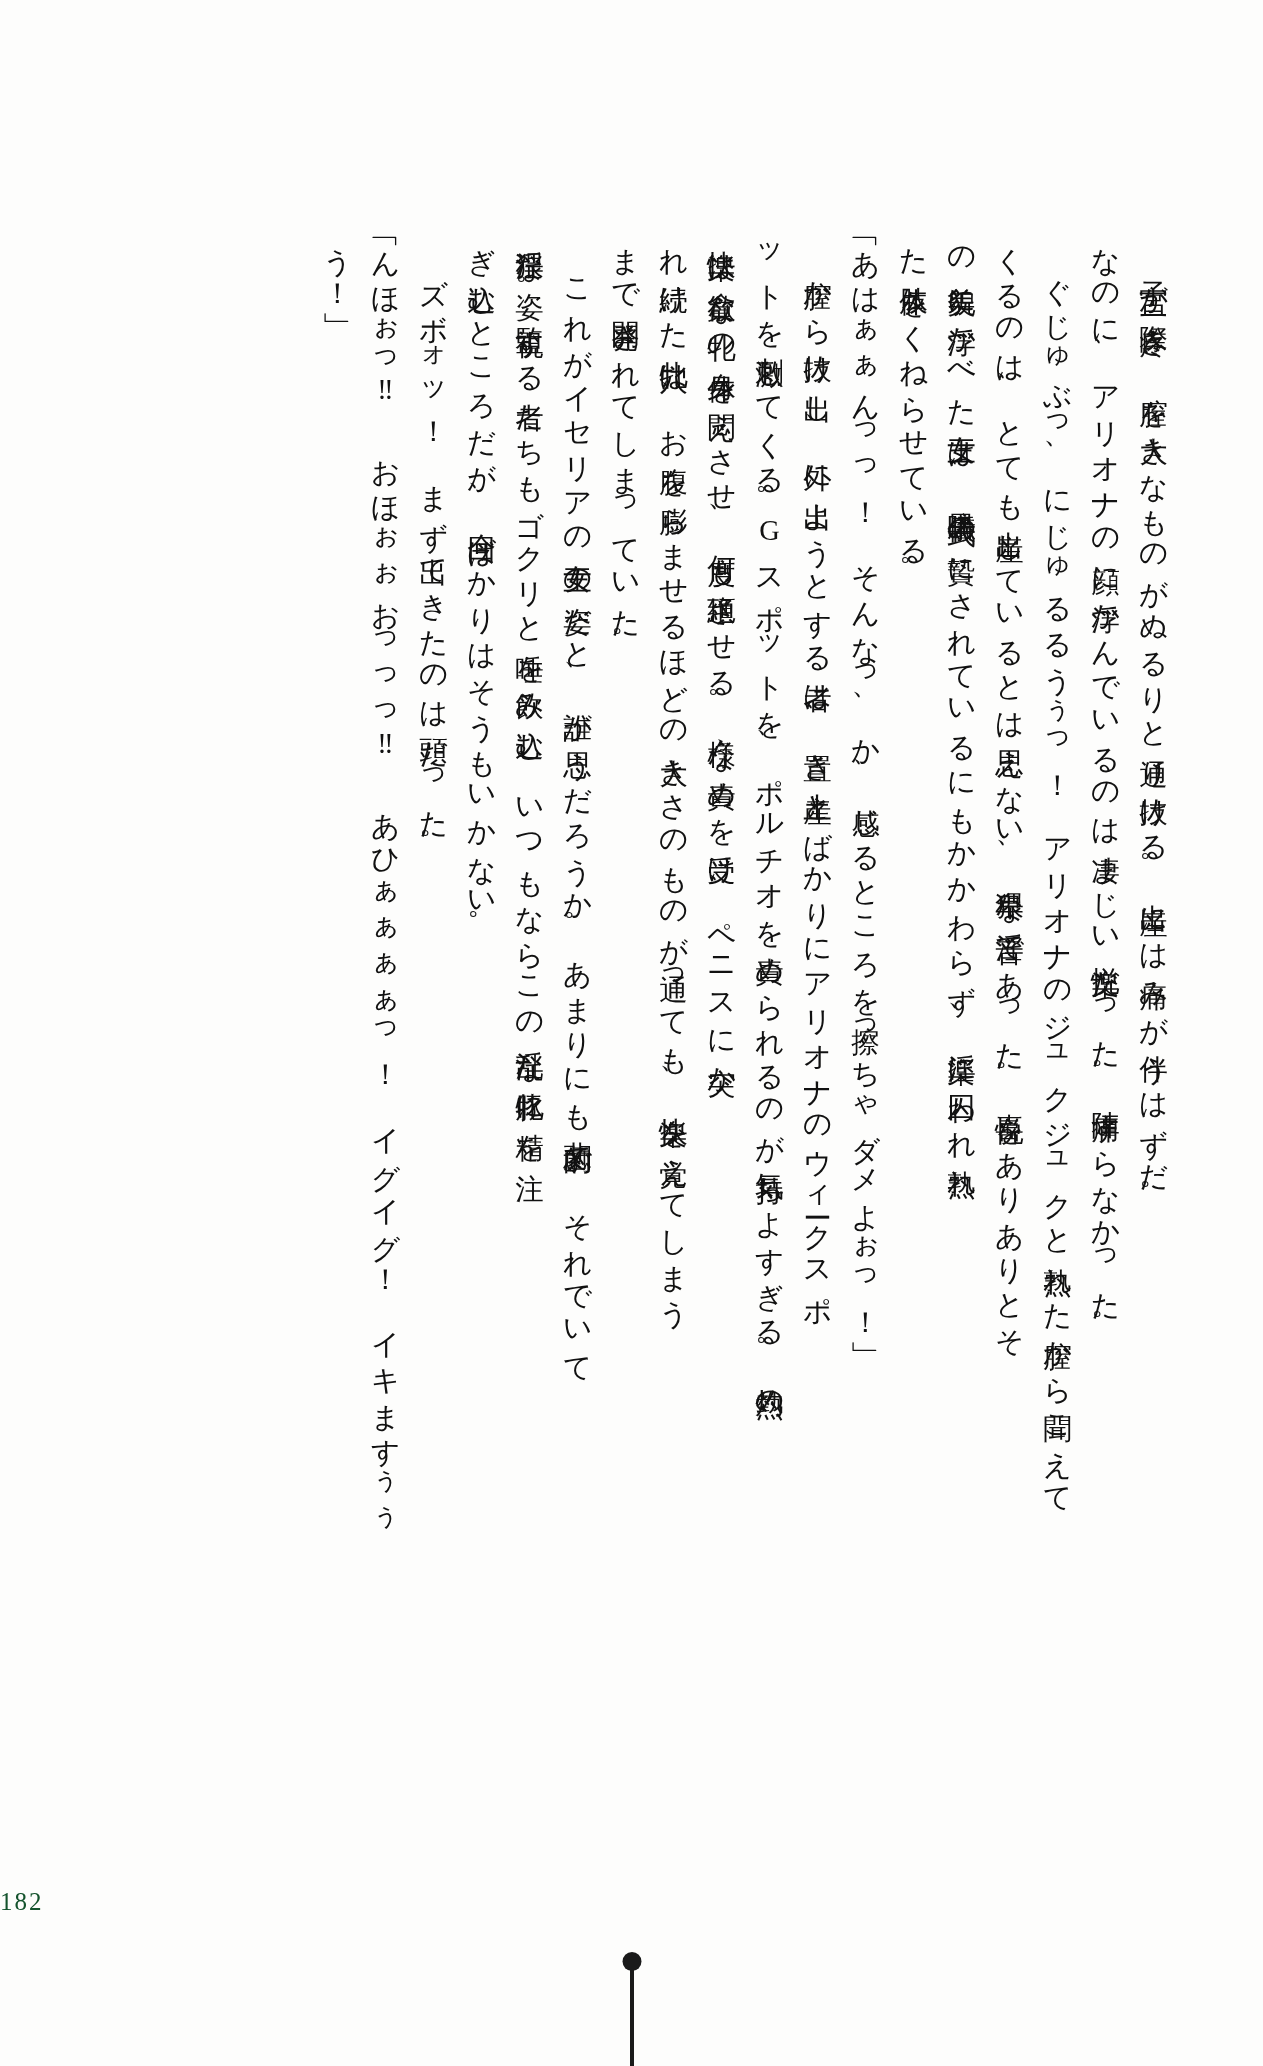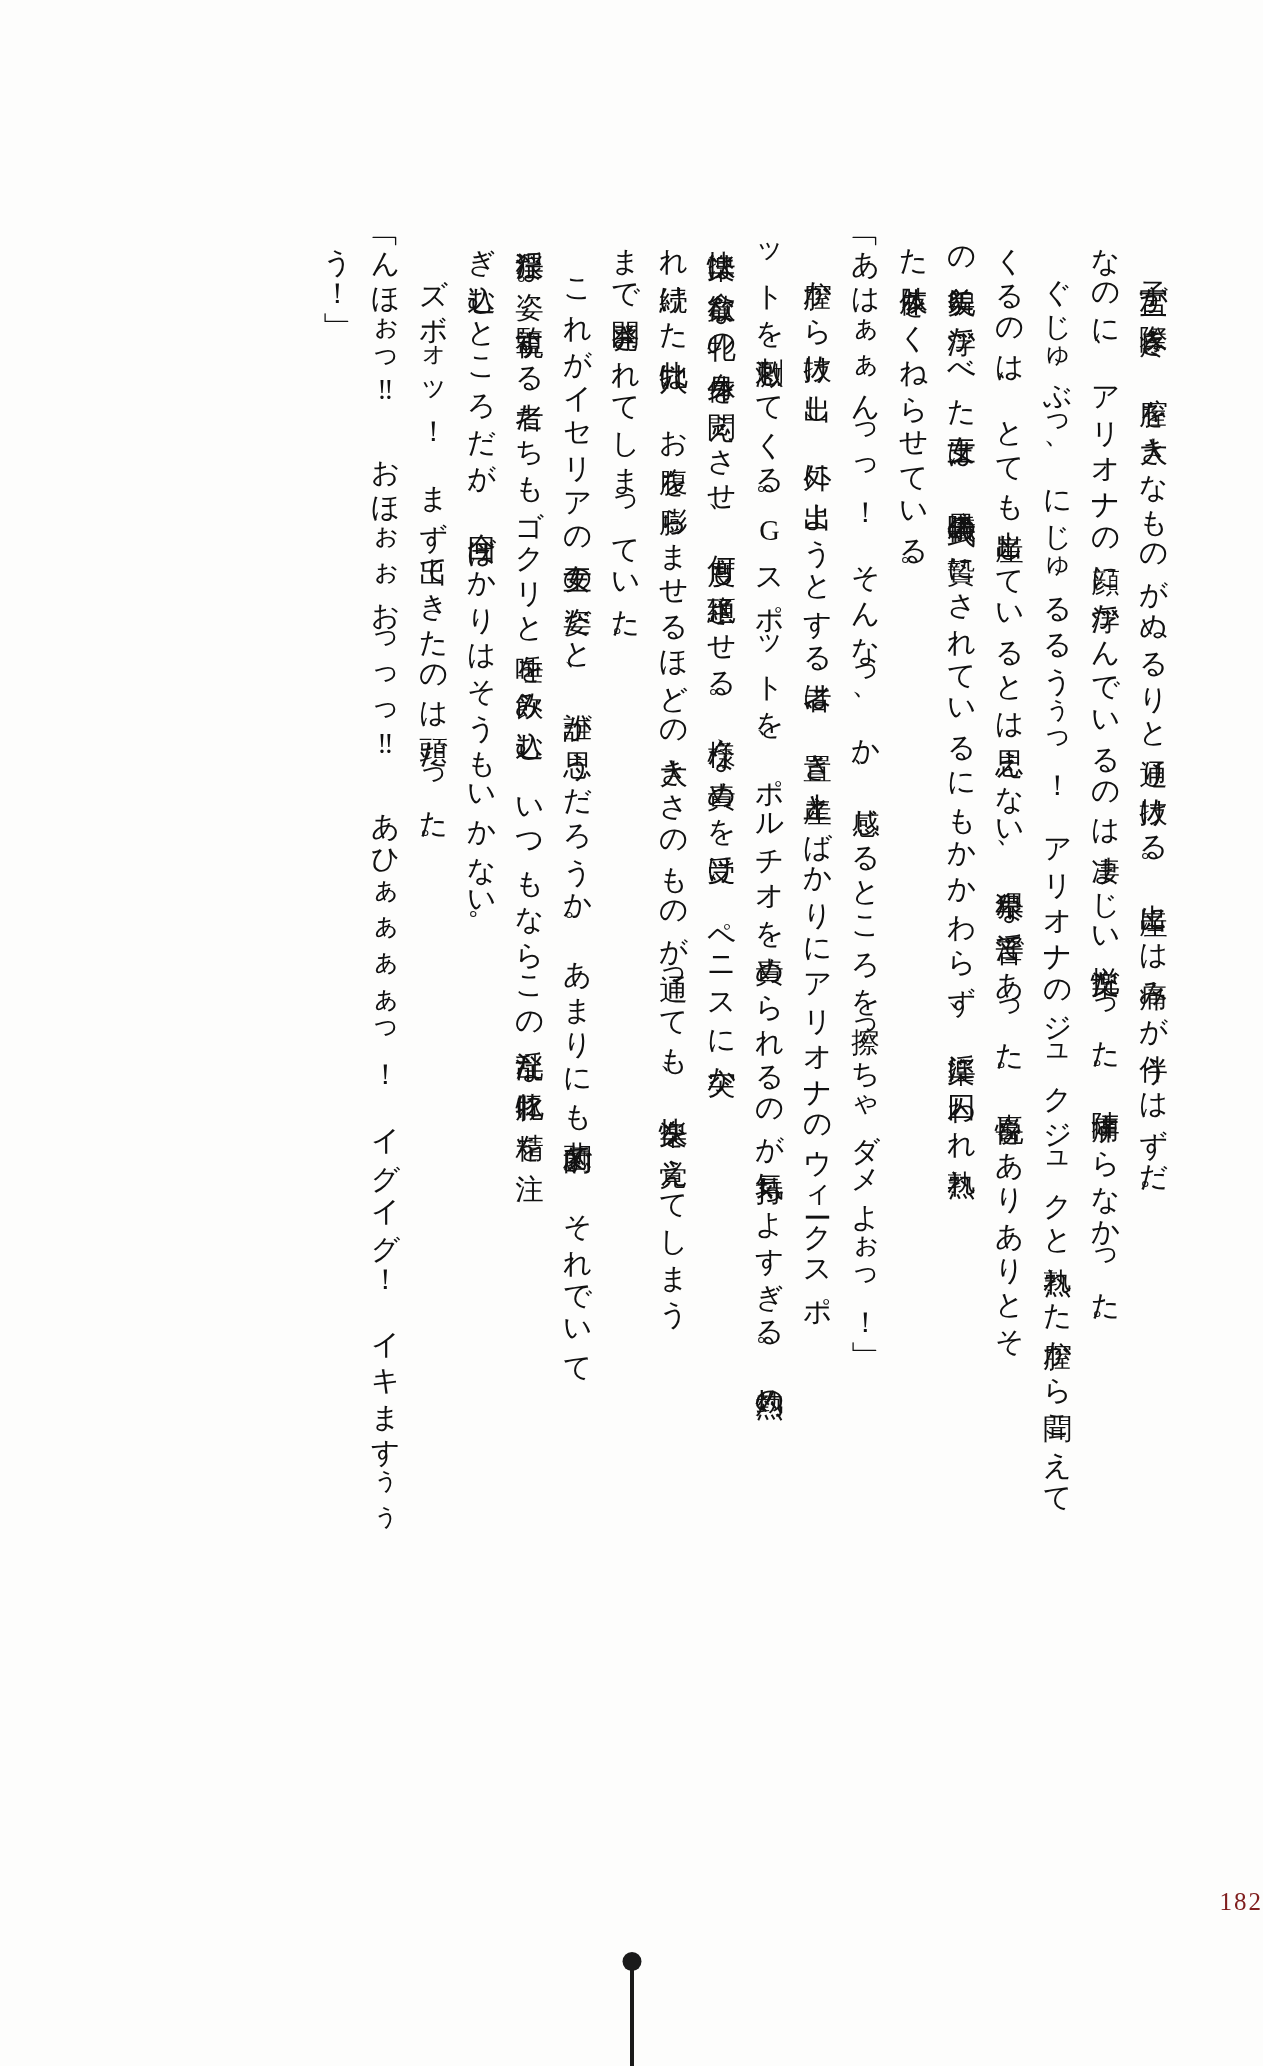--- a/index.html
+++ b/index.html
@@ -47,24 +47,24 @@
     padding-top: 0px;
   }
   .line.indent {
     padding-top: 31px;
   }
   #page-number {
     position: absolute;
     left: 0;
     right: 0;
     top: 1888px;
-    text-align: right;
+    text-align: left;
     font-size: 25px;
     letter-spacing: 2px;
-    color: #7f1d1d;
+    color: #14532d;
     font-family: "Liberation Serif", "DejaVu Serif", serif;
   }
   #gutter-mark {
     position: absolute;
     left: 50%;
     top: 1960px;
     transform: translateX(-50%);
     width: 4px;
     height: 106px;
     background: #1a1a1a;

